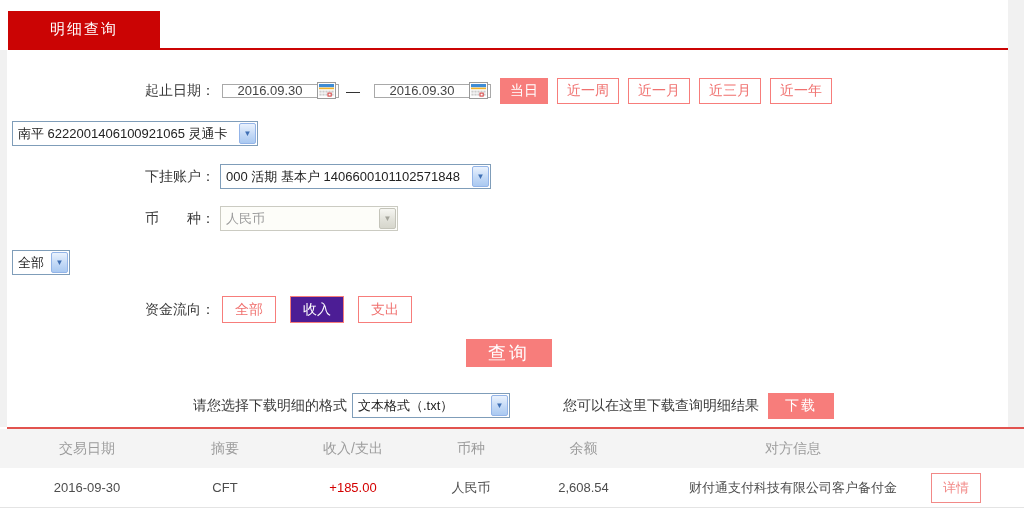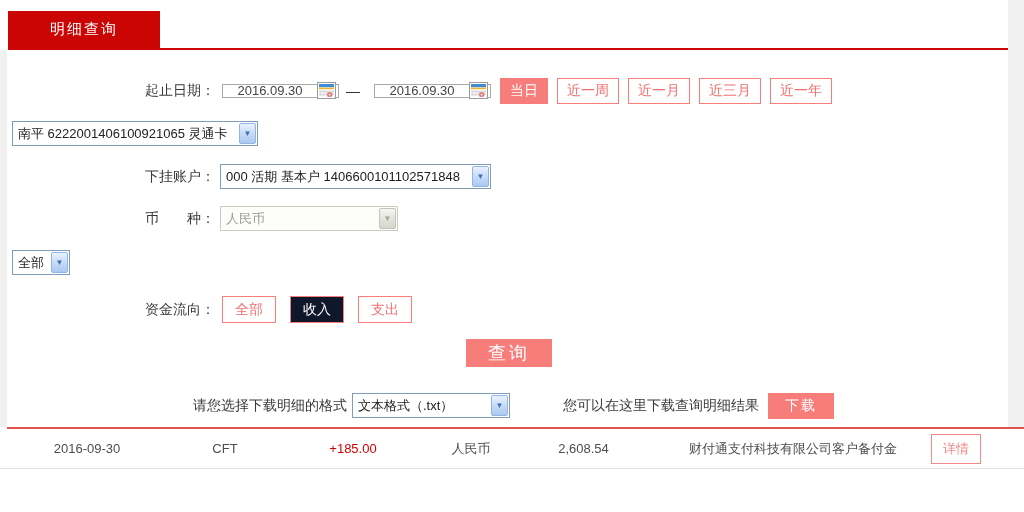--- a/index.html
+++ b/index.html
@@ -33,21 +33,21 @@
   .sel .arrow { width:17px; height:21px; margin-right:1px; border:1px solid #93b4e8; border-radius:2px;
                 background:linear-gradient(180deg,#eaf2fd 0%,#c3d9f6 55%,#aac9f1 100%);
                 color:#3f6fb4; font-size:8px; display:flex; align-items:center; justify-content:center; }
   .sel.disabled { border-color:#cbcbc2; color:#9b9b9b; background:#fdfdf9; cursor:default; }
   .sel.disabled .txt { color:#9b9b9b; }
   .sel.disabled .arrow { border-color:#c4c4ba; color:#a3a39a;
                 background:linear-gradient(180deg,#f6f6f2 0%,#e2e2da 55%,#d6d6cc 100%); }
 
   .flowbtn { height:27px; padding:0 12px; margin-left:14px; background:#fff; border:1px solid #f77d7b;
              color:#f0716f; font-size:14px; display:flex; align-items:center; cursor:pointer; }
-  .flowbtn.filled { background:#0f172a; border-color:#f77d7b; color:#fff; }
+  .flowbtn.filled { background:#4c1d95; border-color:#f77d7b; color:#fff; }
 
   .query-btn { position:absolute; left:466px; top:339px; width:86px; height:28px; background:#f77d7b;
                color:#fff; font-size:18px; letter-spacing:3px; border:none;
                display:flex; align-items:center; justify-content:center; cursor:pointer; }
 
   .dl-row { position:absolute; left:193px; top:392px; height:27px; display:flex; align-items:center; }
   .dl-label { font-size:14px; color:#3a3a3a; }
   .dl-sel { width:158px; }
   .dl-hint { margin-left:53px; font-size:14px; color:#3a3a3a; }
   .dl-btn { width:66px; height:26px; margin-left:9px; background:#f77d7b; color:#fff; font-size:14px;
@@ -177,20 +177,29 @@
     <span class="sel dl-sel">
       <span class="txt">文本格式（.txt）</span>
       <span class="arrow">▼</span>
     </span>
     <span class="dl-hint">您可以在这里下载查询明细结果</span>
     <button class="dl-btn">下载</button>
   </div>
 
   <div class="table-sec">
     <div class="t-topline"></div>
+    <div class="t-head">
+      <span class="c1">交易日期</span>
+      <span class="c2">摘要</span>
+      <span class="c3">收入/支出</span>
+      <span class="c4">币种</span>
+      <span class="c5">余额</span>
+      <span class="c6">对方信息</span>
+      <span class="c7"></span>
+    </div>
     <div class="t-row">
       <span class="c1">2016-09-30</span>
       <span class="c2">CFT</span>
       <span class="c3 amount">+185.00</span>
       <span class="c4">人民币</span>
       <span class="c5">2,608.54</span>
       <span class="c6">财付通支付科技有限公司客户备付金</span>
       <span class="c7">
         <button class="detail-btn">详情</button>
       </span>

